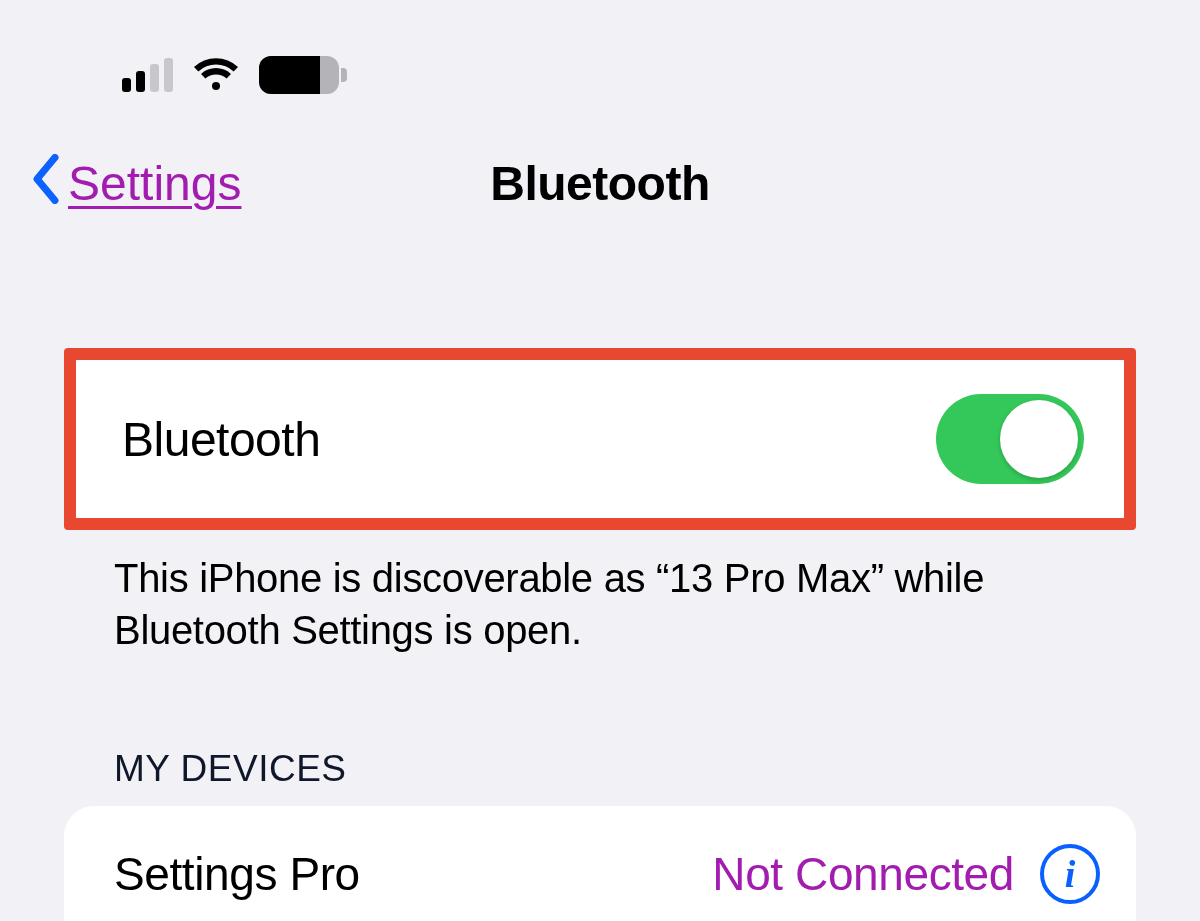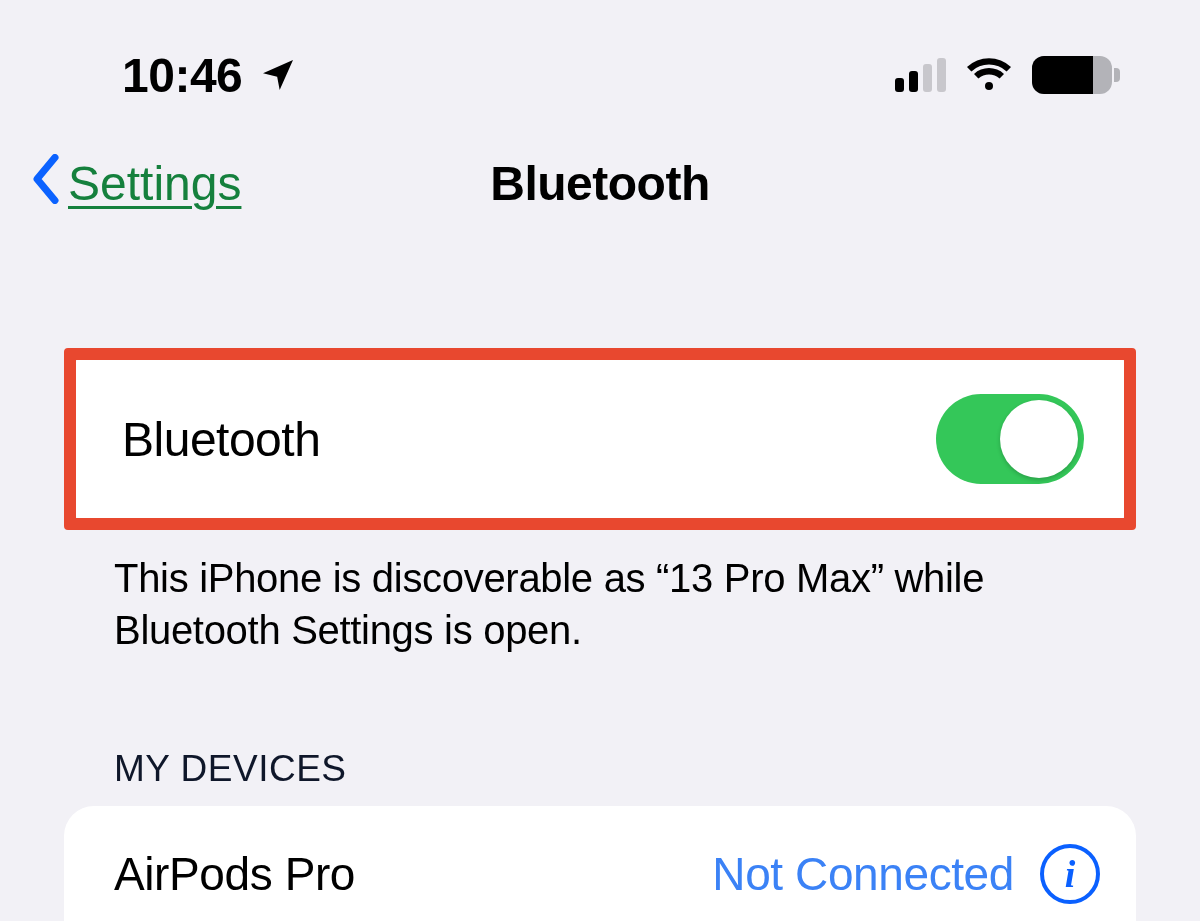--- a/index.html
+++ b/index.html
@@ -93,21 +93,21 @@
     position: relative;
     height: 110px;
     margin-top: 18px;
     display: flex;
     align-items: center;
   }
   .back-btn {
     display: flex;
     align-items: center;
     gap: 6px;
-    color: #15803d;
+    color: #a21caf;
     font-size: 48px;
     padding-left: 30px;
     cursor: pointer;
   }
   .back-chevron {
     font-size: 56px;
     line-height: 1;
     font-weight: 500;
   }
   .back-label {
@@ -195,21 +195,21 @@
   .device-name {
     font-size: 46px;
     letter-spacing: -0.4px;
   }
   .device-right {
     display: flex;
     align-items: center;
     gap: 26px;
   }
   .device-status {
-    color: #3b82f6;
+    color: #a21caf;
     font-size: 46px;
     letter-spacing: -0.4px;
   }
   .info-btn {
     width: 60px;
     height: 60px;
     border: 4px solid #0a60ff;
     border-radius: 50%;
     color: #0a60ff;
     display: flex;
@@ -218,28 +218,20 @@
     font-family: Georgia, "Times New Roman", serif;
     font-style: italic;
     font-weight: 600;
     font-size: 38px;
   }
 </style>
 </head>
 <body>
 
 <div class="status-bar">
-  <div class="status-left">
-    <span>10:46</span>
-    <span class="loc-icon">
-      <svg width="40" height="40" viewBox="0 0 24 24" fill="#000">
-          <path d="M3 11 L21 3 L13 21 L11.5 13 Z"></path>
-        </svg>
-    </span>
-  </div>
   <div class="status-right">
     <div class="cell-bars">
       <div class="bar b1"></div>
         <div class="bar b2"></div>
         <div class="bar b3"></div>
         <div class="bar b4"></div>
     </div>
     <span>
       <svg width="50" height="40" viewBox="0 0 24 20" fill="#000">
         <path d="M12 18.5a2 2 0 1 0 0-4 2 2 0 0 0 0 4z"></path>
@@ -277,21 +269,21 @@
       </div>
     </div>
   </div>
 
   <div class="footer-text">This iPhone is discoverable as “13 Pro Max” while Bluetooth Settings is open.</div>
 
   <div class="section-header">MY DEVICES</div>
 
   <div class="device-list">
     <div class="device-row">
-      <span class="device-name">AirPods Pro</span>
+      <span class="device-name">Settings Pro</span>
       <div class="device-right">
         <span class="device-status">Not Connected</span>
         <div class="info-btn">
           <span>i</span>
         </div>
       </div>
     </div>
   </div>
 
 </div>

